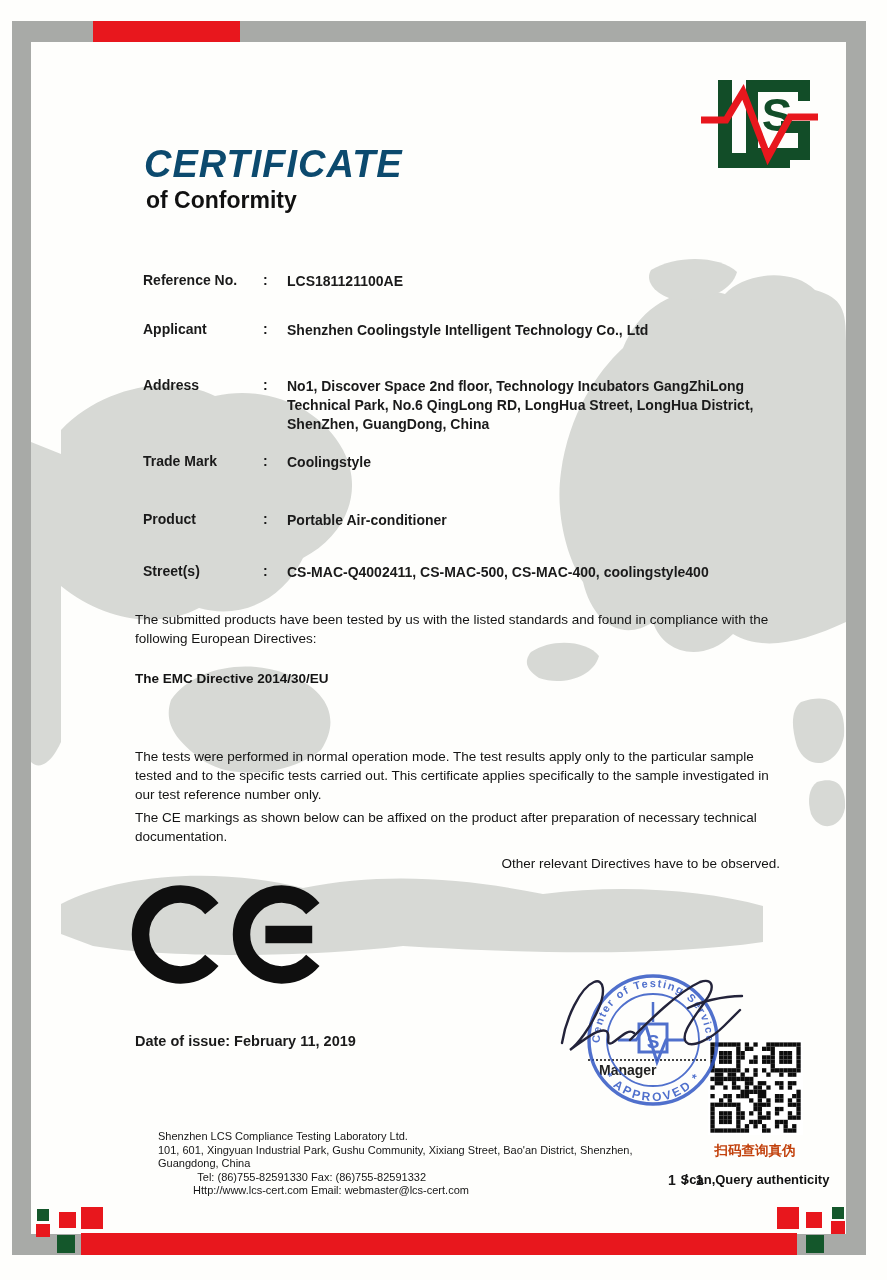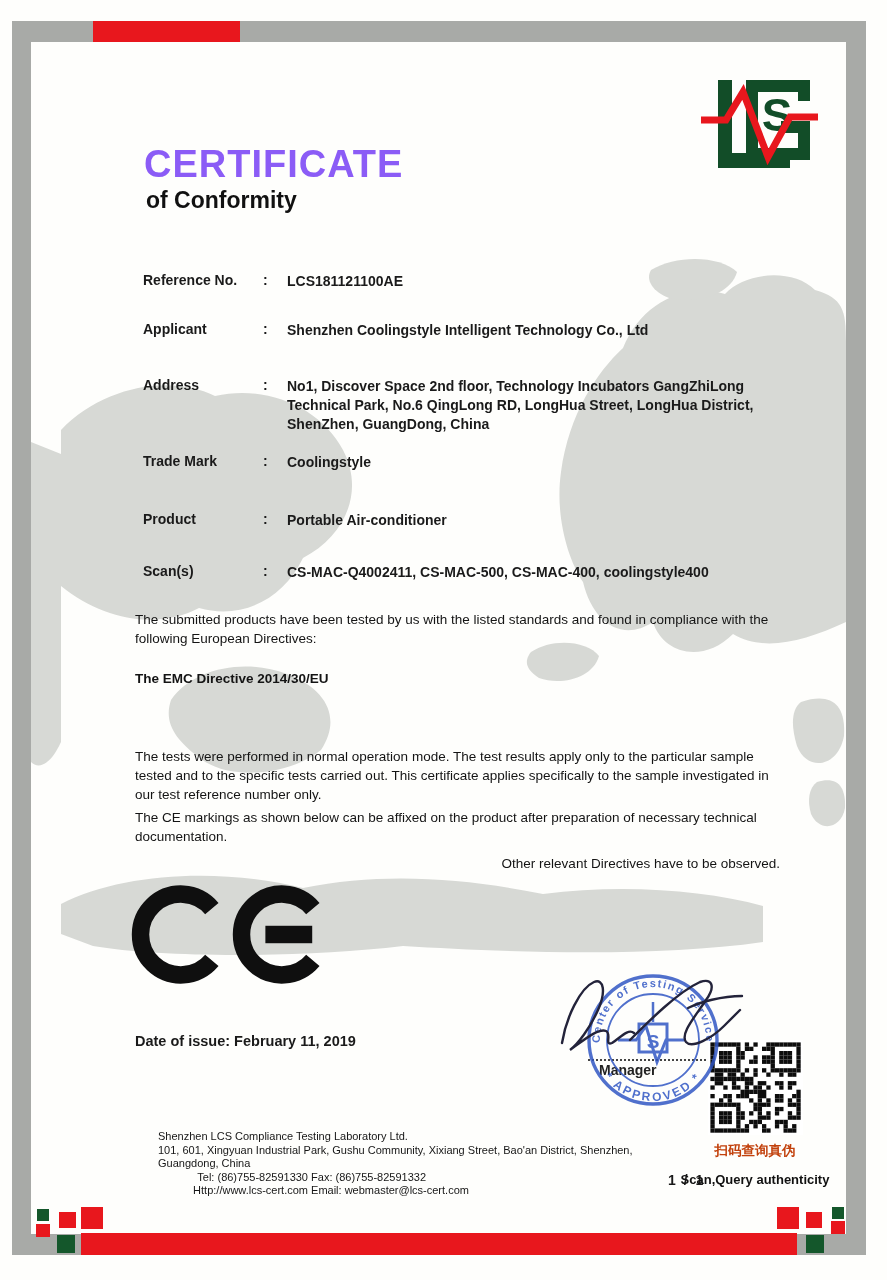--- a/index.html
+++ b/index.html
@@ -6,21 +6,21 @@
   #page{position:relative;width:887px;height:1280px;background:#fefefc;overflow:hidden;
         font-family:"Liberation Sans","DejaVu Sans",sans-serif;color:#1a1a1a;}
   .abs{position:absolute;}
   
   .bar{position:absolute;background:#a8aaa7;}
   .sq{position:absolute;}
   
   #map{position:absolute;left:31px;top:42px;z-index:0;}
   
   .z{z-index:2;}
-  #title{left:144px;top:143px;font-size:38px;font-weight:700;letter-spacing:1px;color:#8b5cf6;}
+  #title{left:144px;top:143px;font-size:38px;font-weight:700;letter-spacing:1px;color:#0c4a6e;font-style:italic;}
   #subtitle{left:146px;top:187px;font-size:23px;font-weight:700;color:#111;}
   .frow{position:absolute;left:135px;width:660px;}
   .flabel{position:absolute;left:8px;font-size:14px;font-weight:700;white-space:nowrap;text-align:right;}
   .fcolon{position:absolute;left:128px;font-size:14px;font-weight:700;}
   .fvalue{position:absolute;left:152px;width:500px;font-size:14px;font-weight:700;line-height:19px;}
   .para{position:absolute;left:135px;width:645px;font-size:13.5px;line-height:19px;color:#141414;}
   .parab{font-weight:700;}
   #datebox{left:135px;top:1033px;font-size:14.5px;font-weight:700;}
   #manager{left:599px;top:1062px;font-size:14px;font-weight:700;color:#222;z-index:4;}
   #dotline{left:588px;top:1059px;width:130px;border-top:2px dotted #444;z-index:4;}
@@ -105,21 +105,21 @@
     <span class="flabel">Trade Mark</span>
     <span class="fcolon">:</span>
     <span class="fvalue">Coolingstyle</span>
   </div>
   <div class="frow z" style="top:511px;">
     <span class="flabel">Product</span>
     <span class="fcolon">:</span>
     <span class="fvalue">Portable Air-conditioner</span>
   </div>
   <div class="frow z" style="top:563px;">
-    <span class="flabel">Scan(s)</span>
+    <span class="flabel">Street(s)</span>
     <span class="fcolon">:</span>
     <span class="fvalue">CS-MAC-Q4002411, CS-MAC-500, CS-MAC-400, coolingstyle400</span>
   </div>
 
   <div class="para z" style="top:610px;">The submitted products have been tested by us with the listed standards and found in compliance with the following European Directives:</div>
   <div class="para parab z" style="top:669px;">The EMC Directive 2014/30/EU</div>
   <div class="para z" style="top:808px;">The CE markings as shown below can be affixed on the product after preparation of necessary technical documentation.</div>
   <div class="para z" style="top:747px;">The tests were performed in normal operation mode. The test results apply only to the particular sample tested and to the specific tests carried out. This certificate applies specifically to the sample investigated in our test reference number only.</div>
   <div class="para z" style="top:854px;text-align:right;">Other relevant Directives have to be observed.</div>
 

